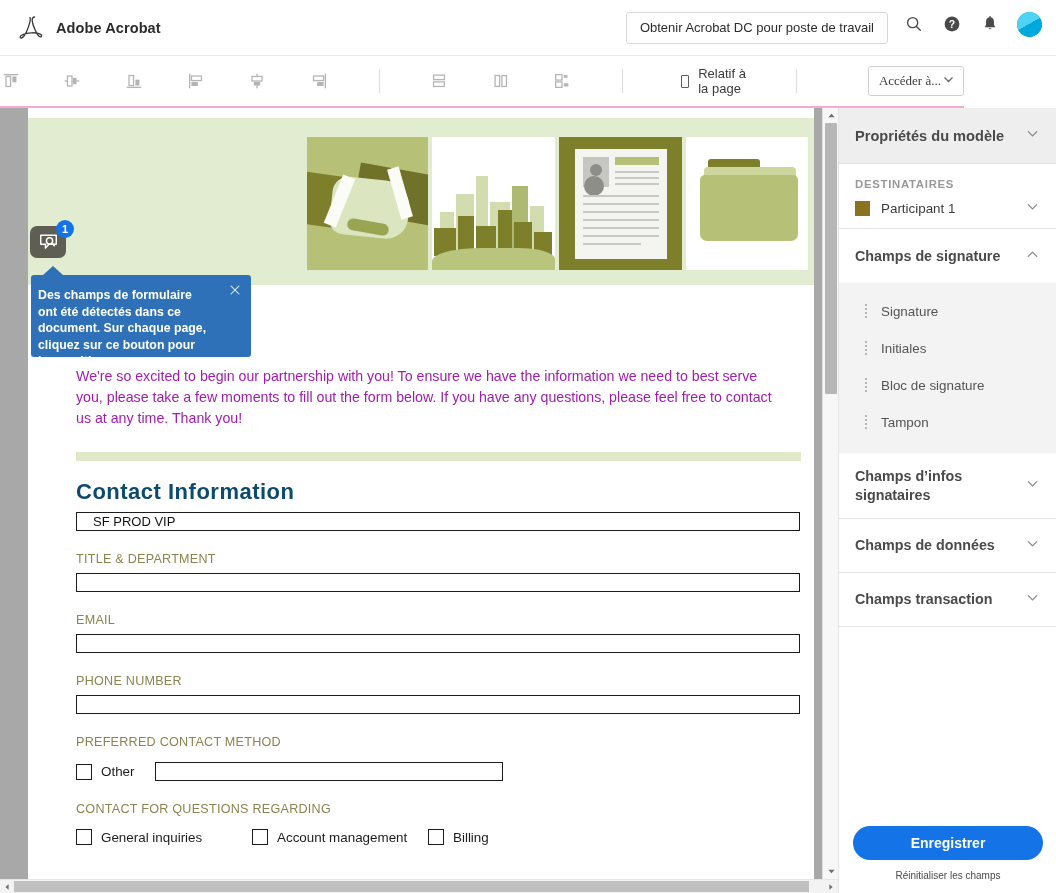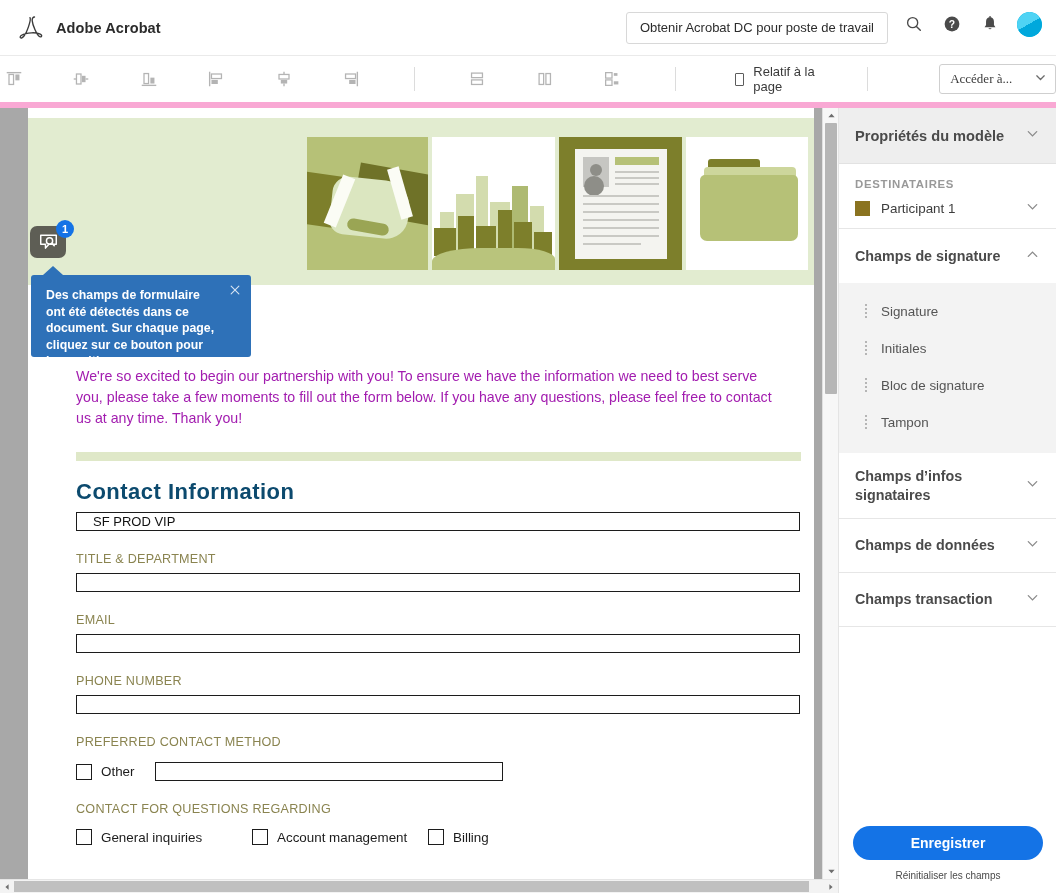--- a/index.html
+++ b/index.html
@@ -39,22 +39,22 @@
     background: #00b5e2; cursor: pointer; overflow: hidden; position: relative;
   }
   .avatar::after {
     content: ""; position: absolute; left: 0; top: 0; width: 25px; height: 25px;
     background: linear-gradient(150deg, #4fd3f4 0%, #4fd3f4 48%, #00a8dc 48%, #00a8dc 100%);
     border-radius: 50%;
   }
 
   
   .toolbar {
-    position: absolute; left: 0; top: 56px; width: 1056px; height: 52px;
-    background: #ffffff; border-bottom: 6px solid #f9a8d4;
+    position: absolute; left: 0; top: 56px; width: 964px; height: 52px;
+    background: #ffffff; border-bottom: 2px solid #f9a8d4;
     display: flex; align-items: center; gap: 40px;
   }
   .tbtn {
     width: 38px; height: 34px; display: flex; align-items: center;
     justify-content: center; cursor: pointer;
   }
   .tb-sep { width: 1px; height: 24px; background: #dcdcdc; margin: 0 9px; }
   .relative-wrap {
     display: flex; align-items: center; margin-left: 10px; cursor: pointer;
   }
@@ -250,21 +250,21 @@
     background: #5e5e55; border-radius: 7px; cursor: pointer;
     display: flex; align-items: center; justify-content: center;
   }
   .callout-badge {
     position: absolute; left: 56px; top: 112px; width: 18px; height: 18px;
     border-radius: 50%; background: #1473e6; color: #fff; font-size: 11px;
     font-weight: bold; display: flex; align-items: center; justify-content: center;
   }
   .callout-box {
     position: absolute; left: 31px; top: 167px; width: 220px; height: 82px;
-    background: #2e71b8; border-radius: 3px; padding: 12px 12px 0 15px;
+    background: #2e71b8; border-radius: 3px; padding: 12px 12px 0 7px;
   }
   .callout-box::before {
     content: ""; position: absolute; left: 12px; top: -9px;
     border-left: 10px solid transparent; border-right: 10px solid transparent;
     border-bottom: 9px solid #2e71b8;
   }
   .callout-text {
     font-size: 12.3px; line-height: 16.5px; color: #ffffff; font-weight: bold;
     width: 172px;
   }

